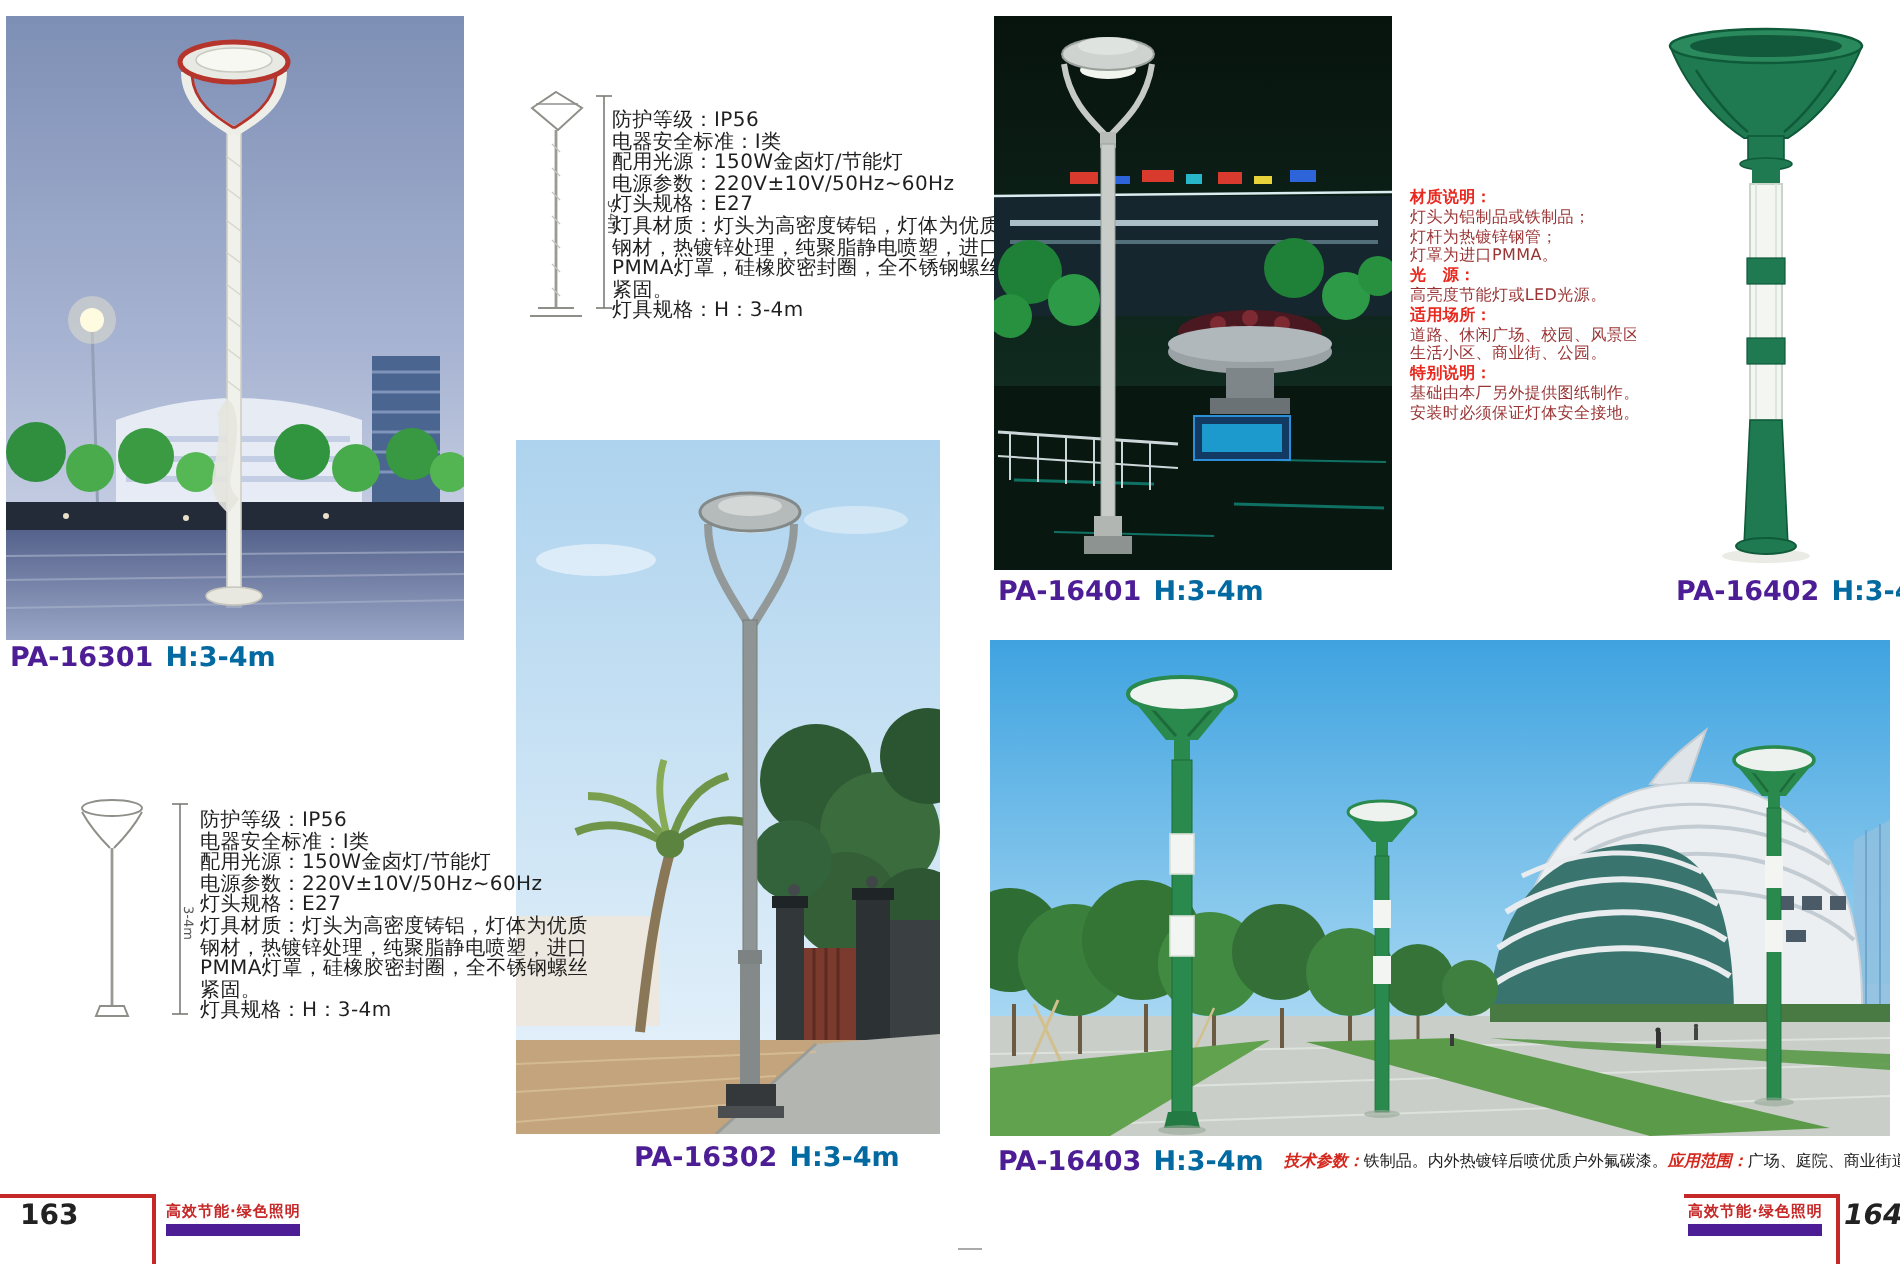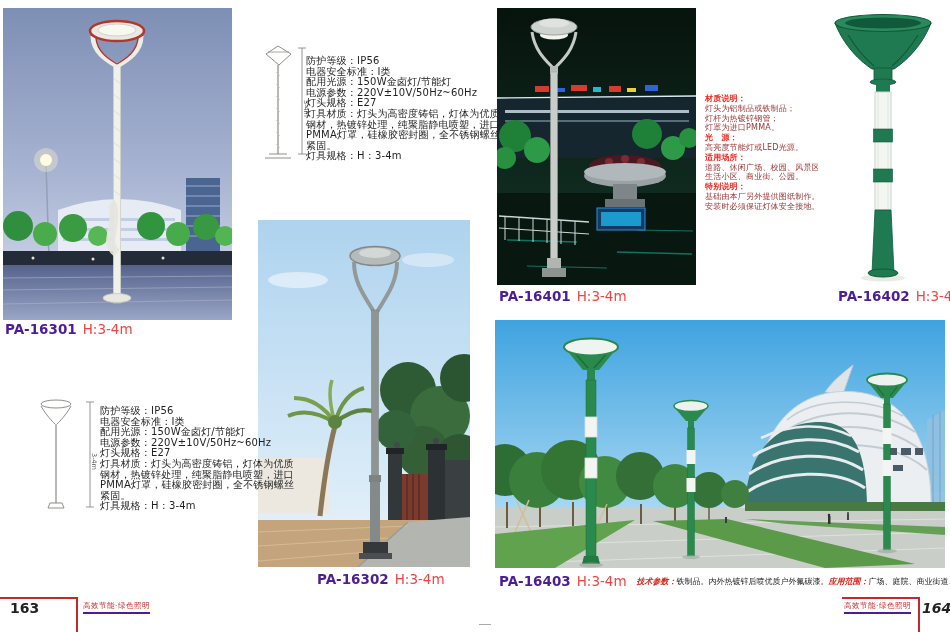--- a/index.html
+++ b/index.html
@@ -2,33 +2,33 @@
 <html><head>
 <meta charset="utf-8">
 <style>
   html,body{margin:0;padding:0;}
   body{width:950px;height:632px;background:#fff;font-family:"DejaVu Sans","Liberation Sans",sans-serif;}
   .page{position:relative;width:950px;height:632px;background:#ffffff;overflow:hidden;}
   .abs{position:absolute;}
   .photo{position:absolute;overflow:hidden;background:#dfe5ee;}
   .plabel{position:absolute;font-size:13.5px;font-weight:bold;color:#111;white-space:nowrap;}
   .plabel .code{color:#4c1d95;font-weight:bold;margin-right:6px;}
-  .plabel .size{color:#ef4444;font-weight:normal;}
+  .plabel .size{color:#0369a1;font-weight:bold;}
   .spec{position:absolute;font-size:10px;line-height:10.6px;color:#1f1f1f;letter-spacing:0.2px;}
   .spec div{white-space:nowrap;}
   .redspec{position:absolute;font-size:8px;line-height:9.8px;letter-spacing:0.2px;}
   .redspec .rhead{color:#e8281e;font-weight:bold;white-space:nowrap;}
   .redspec .rline{color:#9a3434;white-space:nowrap;}
   .techline{font-size:8px;font-weight:normal;margin-left:10px;vertical-align:2px;}
   .techline .redlbl{color:#d4281e;font-weight:bold;font-style:italic;}
   .techline .blktxt{color:#222;}
   .footer-num{position:absolute;font-size:14px;font-weight:bold;color:#222;}
   .footer-rule{position:absolute;height:2px;background:#c62828;}
   .footer-vline{position:absolute;width:2px;background:#c62828;}
-  .footer-slogan{position:absolute;font-size:7.5px;font-weight:normal;color:#c62828;border-bottom:2px solid #4c1d95;padding-bottom:1px;white-space:nowrap;letter-spacing:0.5px;}
+  .footer-slogan{position:absolute;font-size:7.5px;font-weight:bold;color:#c62828;border-bottom:6px solid #4c1d95;padding-bottom:1px;white-space:nowrap;letter-spacing:0.5px;}
   .center-mark{position:absolute;width:12px;height:0;border-top:1.5px solid #aaa;}
   svg{display:block;}
 </style>
 </head>
 <body>
 
 <div class="page">
 
   <div class="photo" style="left:3px;top:8px;width:229px;height:312px;">
     <svg viewBox="0 0 229 312" width="229" height="312">

